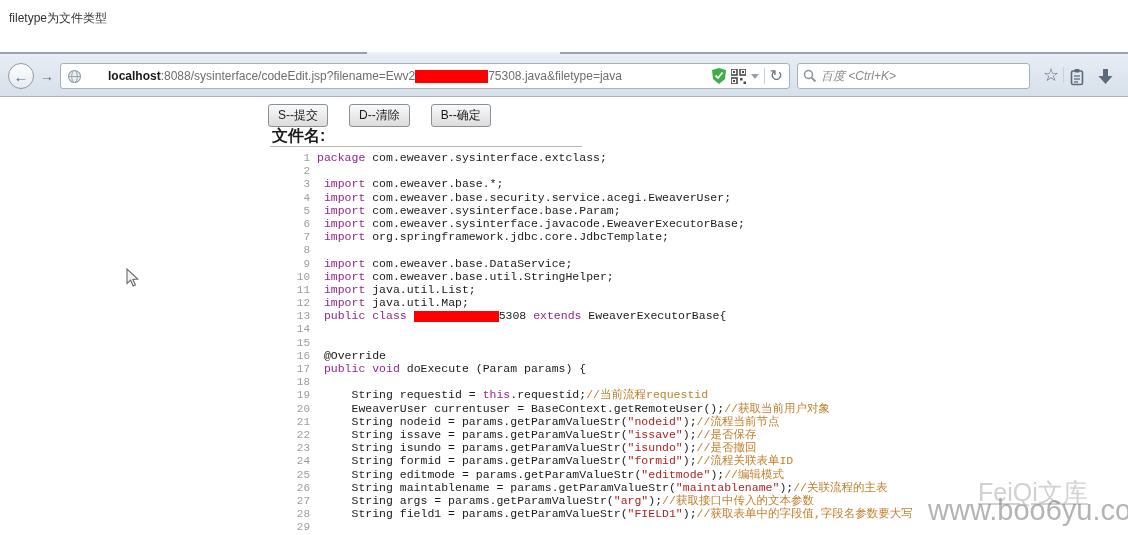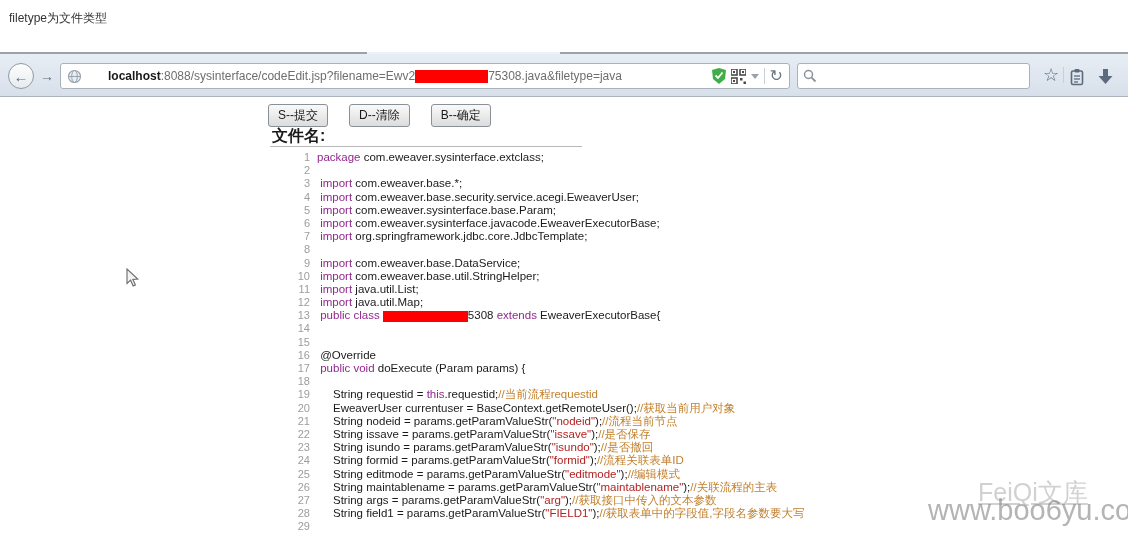--- a/index.html
+++ b/index.html
@@ -50,21 +50,21 @@
             background:linear-gradient(#fafafa,#dcdcdc); cursor:pointer;
             font-family:"Liberation Sans", sans-serif; }
 
   .file-row { position:absolute; left:272px; top:127px; display:flex; align-items:center; height:19px; }
   .file-label { font-size:16px; font-weight:bold; color:#1a1a1a; margin-right:3px; }
   .file-tab { background:#ebebeb; padding:1px 7px 2px 7px; font-size:11px; font-weight:bold; color:#1a1a1a;
               display:flex; align-items:center; }
   .file-underline { position:absolute; left:270px; top:146px; width:312px; height:1px; background:#b9b9b9; }
 
   .code-area { position:absolute; left:288px; top:151px; width:830px;
-               font-family:Liberation Sans, sans-serif; font-size:11.5px; line-height:13.2px;
+               font-family:Liberation Mono, monospace; font-size:11.5px; line-height:13.2px;
                white-space:pre; cursor:text; }
   .code-line { height:13.2px; white-space:pre; }
   .ln { display:inline-block; width:22px; text-align:right; margin-right:7px; color:#9aa09a; font-size:11px; }
   .tok-p   { color:var(--c-plain); }
   .tok-kw  { color:var(--c-kw); }
   .tok-str { color:var(--c-str); }
   .tok-com { color:var(--c-com); }
   .code-line .redact { height:11px; }
 
   
@@ -121,20 +121,21 @@
     <span class="vdiv"></span>
     <span class="reload-glyph">↻</span>
   </span>
 </div>
 
 <div class="search-box">
   <svg width="14" height="14" viewBox="0 0 14 14">
     <circle cx="5.5" cy="5.5" r="4" fill="none" stroke="#8a939d" stroke-width="1.5"></circle>
     <line x1="8.6" y1="8.6" x2="12.5" y2="12.5" stroke="#8a939d" stroke-width="1.8"></line>
   </svg>
+  <input class="search-input" type="text" placeholder="百度 &lt;Ctrl+K&gt;" style="">
 </div>
 
 <div class="nav-btn star-btn">
   <span>☆</span>
 </div>
 <div class="toolbar-div vdiv"></div>
 <div class="nav-btn clip-btn">
   <svg width="16" height="18" viewBox="0 0 16 18">
     <rect x="2.5" y="3" width="11" height="13.5" rx="1.5" fill="none" stroke="#5b6b7d" stroke-width="1.6"></rect>
     <rect x="5.5" y="1" width="5" height="3.5" rx="1" fill="#5b6b7d"></rect>

